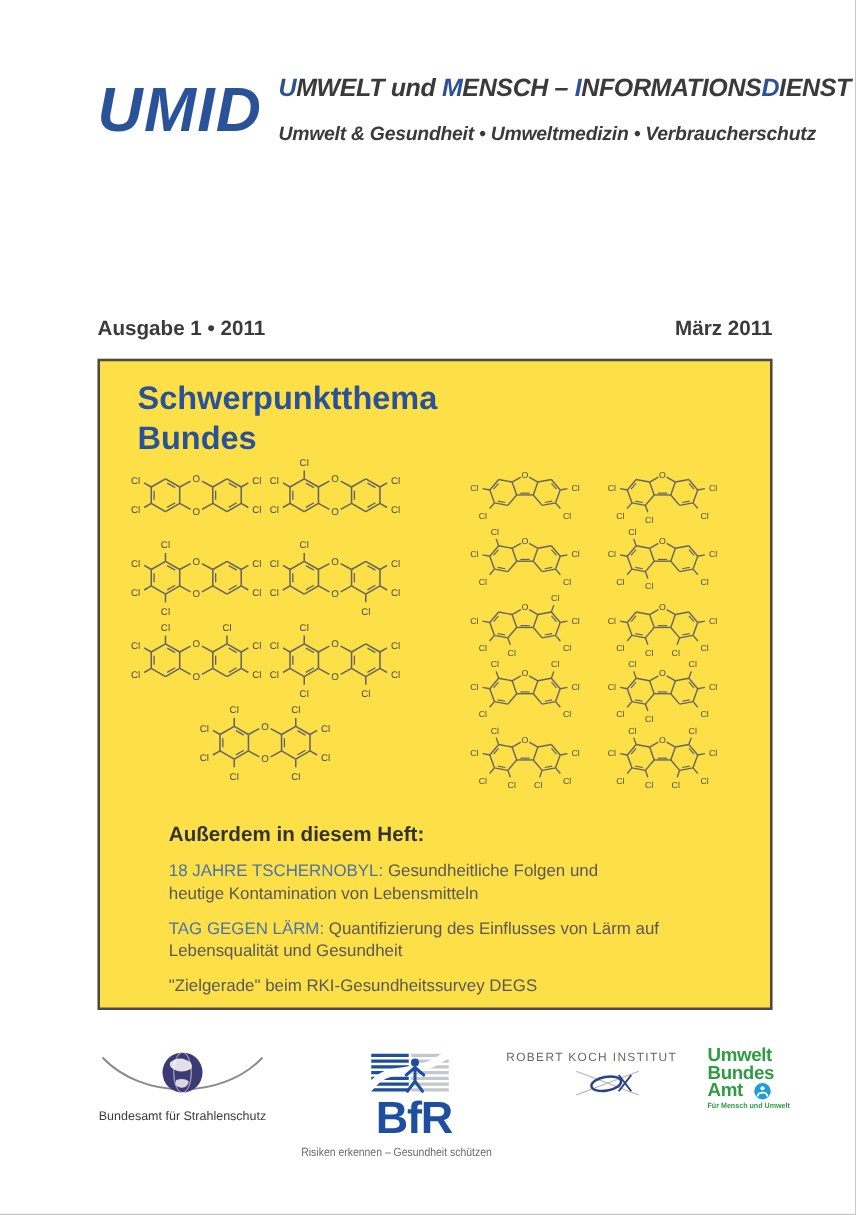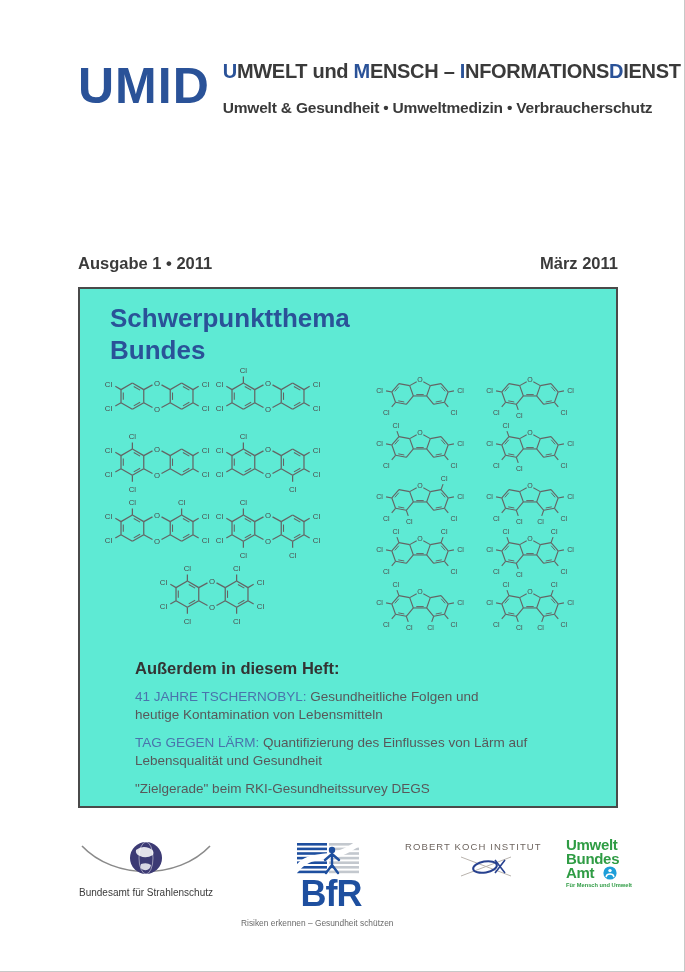--- a/index.html
+++ b/index.html
@@ -1,31 +1,31 @@
 <!DOCTYPE html>
 <html><head>
 <meta charset="utf-8">
 <style>
   html,body{margin:0;padding:0;background:#fff;}
   body{width:685px;height:972px;font-family:"Liberation Sans",sans-serif;overflow:hidden;}
   .page{position:relative;width:684px;height:971px;background:#fff;border-right:1px solid #c8c8c8;border-bottom:1px solid #c8c8c8;}
 
   
-  .masthead{position:absolute;left:78px;top:55px;display:flex;align-items:center;}
+  .masthead{position:absolute;left:78px;top:55px;display:flex;align-items:flex-end;font-style:italic;}
   .umid-logo{font-size:50px;font-weight:bold;color:#2a5298;line-height:58px;letter-spacing:1px;}
   .mh-text{margin-left:13px;padding-top:5px;}
   .mh-line1{font-size:20px;font-weight:bold;color:#3a3a3a;letter-spacing:-0.3px;white-space:nowrap;}
   .mh-line1 .accent{color:#2a5298;}
   .mh-line2{font-size:15.5px;font-weight:bold;color:#3a3a3a;margin-top:16px;letter-spacing:-0.2px;white-space:nowrap;}
 
   
   .issue-row{position:absolute;left:78px;top:254px;width:540px;display:flex;justify-content:space-between;font-size:16.5px;font-weight:bold;color:#3a3a3a;gap:24px;}
 
   
-  .content-box{position:absolute;left:78px;top:287px;width:536px;height:517px;border:2px solid #4a4a4a;background:#5eead4;}
+  .content-box{position:absolute;left:78px;top:287px;width:536px;height:517px;border:2px solid #4a4a4a;background:#fde047;}
   .cover-title{position:absolute;left:30px;top:14px;margin:0;font-size:26px;line-height:1.22;font-weight:bold;color:#2a5298;}
 
   .dioxin-grid{position:absolute;left:21px;top:75px;display:grid;grid-template-columns:repeat(2,111px);grid-auto-rows:66px;justify-items:center;align-items:center;}
   .furan-grid{position:absolute;left:285px;top:77px;display:grid;grid-template-columns:repeat(2,110px);grid-auto-rows:53px;justify-items:center;align-items:center;}
   .dioxin-grid svg{width:116px;height:64px;overflow:visible;}
   .furan-grid svg{width:112px;height:56px;overflow:visible;}
   .span-two{grid-column:1/3;}
 
   .also{position:absolute;left:32px;top:370px;width:460px;margin-left:23px;}
   .also h2{margin:0;font-size:16.5px;font-weight:bold;color:#333;}
@@ -687,21 +687,21 @@
           <text x="112.4875" y="33.825" text-anchor="start" font-size="9.5" fill="#4c4c4c" font-family="&quot;Liberation Sans&quot;,sans-serif">Cl</text>
           <path d="M95.2,46.6 L100.36800000000001,52.704" stroke="#646464" stroke-width="1.5" fill="none"></path>
           <text x="103.275" y="63.6375" text-anchor="start" font-size="9.5" fill="#4c4c4c" font-family="&quot;Liberation Sans&quot;,sans-serif">Cl</text>
           <path d="M80.6,49.3 L77.91199999999999,56.836" stroke="#646464" stroke-width="1.5" fill="none"></path>
           <text x="76.39999999999999" y="68.57499999999999" text-anchor="middle" font-size="9.5" fill="#4c4c4c" font-family="&quot;Liberation Sans&quot;,sans-serif">Cl</text>
         </svg>
       </div>
 
     <div class="also">
       <h2>Außerdem in diesem Heft:</h2>
-      <p><span class="toc-lead">41 JAHRE TSCHERNOBYL:</span><span class="toc-rest"> Gesundheitliche Folgen und
+      <p><span class="toc-lead">18 JAHRE TSCHERNOBYL:</span><span class="toc-rest"> Gesundheitliche Folgen und
 heutige Kontamination von Lebensmitteln</span></p>
       <p><span class="toc-lead">TAG GEGEN LÄRM:</span><span class="toc-rest"> Quantifizierung des Einflusses von Lärm auf
 Lebensqualität und Gesundheit</span></p>
       <p><span class="toc-lead"></span><span class="toc-rest">"Zielgerade" beim RKI-Gesundheitssurvey DEGS</span></p>
     </div>
   </section>
 
   <footer class="footer">
 
     <div class="logo-bfs">

